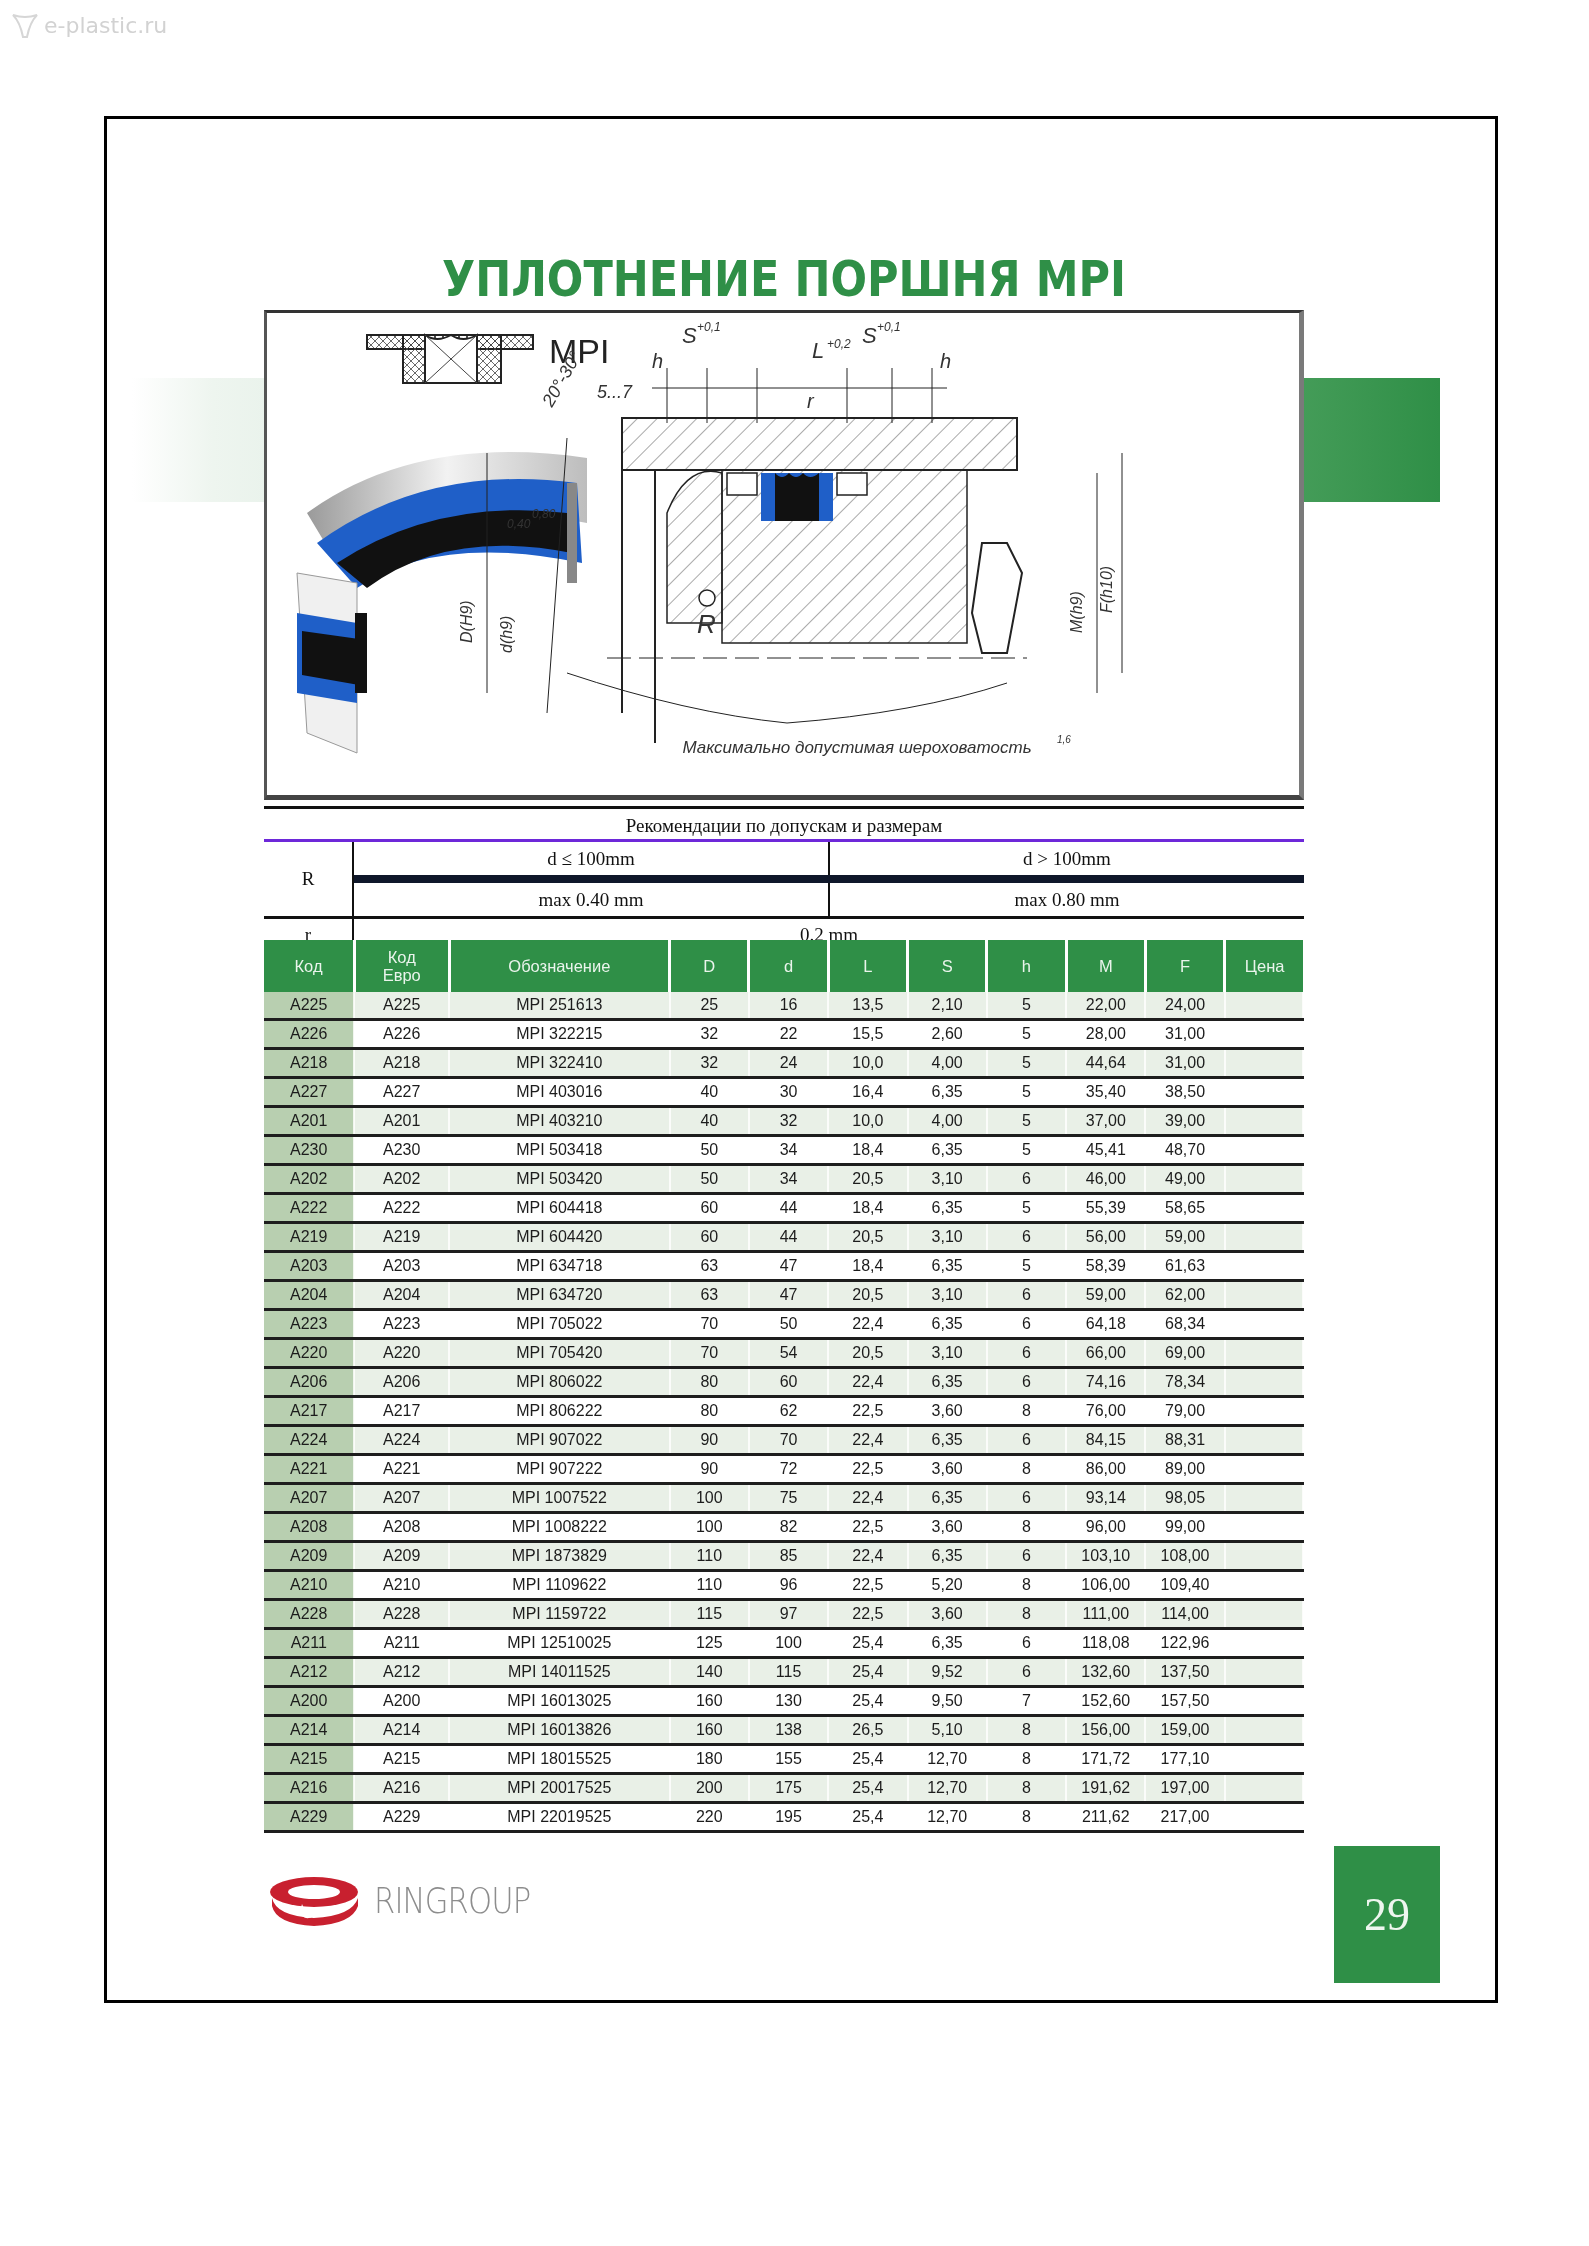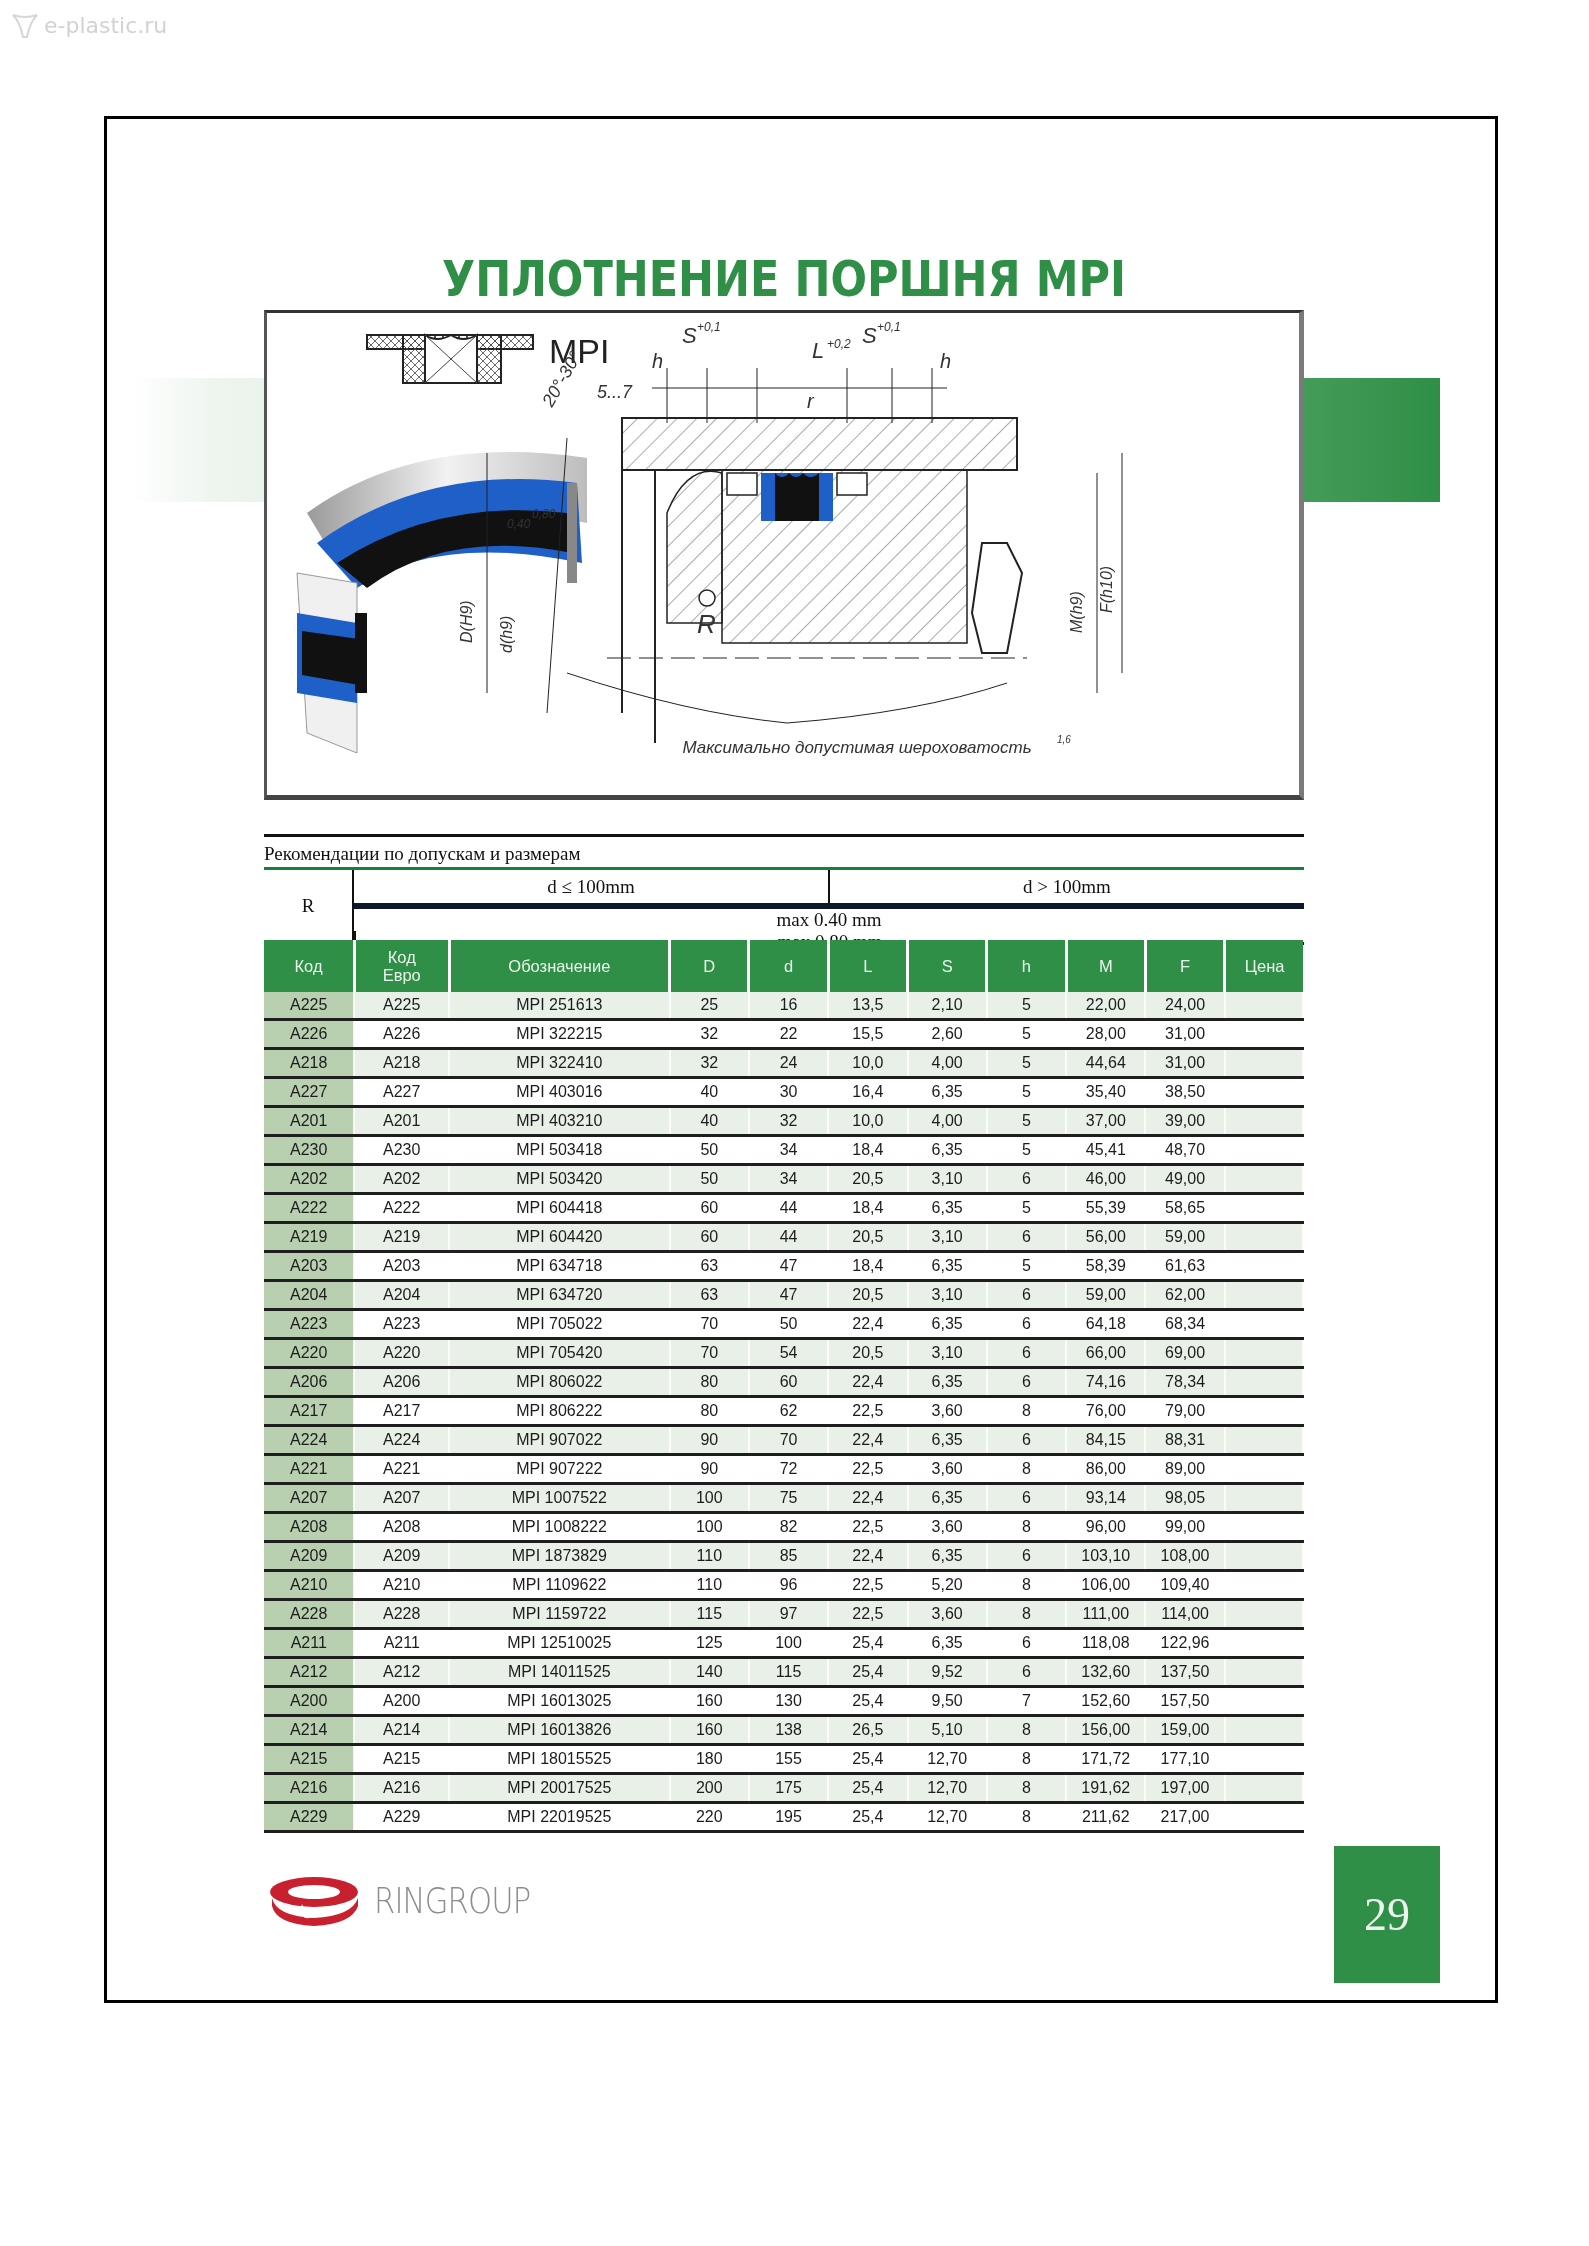--- a/index.html
+++ b/index.html
@@ -6,26 +6,26 @@
   body { width:1589px; height:2246px; position:relative; overflow:hidden; font-family:"Liberation Sans", sans-serif; color:#111; }
   .watermark { position:absolute; left:10px; top:10px; display:flex; align-items:center; gap:4px; color:#d2d2d2; font-size:22px; font-family:"DejaVu Sans", sans-serif; }
   .watermark svg { width:30px; height:30px; }
   .frame { position:absolute; left:104px; top:116px; width:1394px; height:1887px; border:3px solid #000; box-sizing:border-box; }
   .band-left { position:absolute; left:132px; top:378px; width:134px; height:124px; background:linear-gradient(90deg,#ffffff 0%,#eef5ef 60%,#eaf3ec 100%); }
   .band-right { position:absolute; left:1302px; top:378px; width:138px; height:124px; background:linear-gradient(90deg,#449c58 0%,#2f8f47 100%); }
   .title { position:absolute; left:264px; width:1040px; top:250px; text-align:center; font-family:"DejaVu Sans", sans-serif; font-weight:bold; font-size:50px; color:#2f8f47; letter-spacing:0px; transform:scaleX(0.86); transform-origin:center; white-space:nowrap; }
   .drawing { position:absolute; left:264px; top:310px; width:1040px; height:490px; border-top:3px solid #333; border-left:3px solid #555; border-right:5px solid #7a7a7a; border-bottom:5px solid #444; box-sizing:border-box; background:#fff; }
   .drawing svg { width:100%; height:100%; }
   .tol { position:absolute; left:264px; top:806px; width:1040px; font-family:"Liberation Serif", serif; font-size:19px; }
-  .tol .cap { height:30px; line-height:34px; text-align:left; border-top:3px solid #111; border-bottom:3px solid #15803d;margin-top:28px; }
+  .tol .cap { height:30px; line-height:34px; text-align:center; border-top:3px solid #111; border-bottom:3px solid #6d28d9; }
   .tol .row { display:flex; border-bottom:3px solid #111; }
   .tol .rlab { width:88px; border-right:2px solid #111; display:flex; align-items:center; justify-content:center; }
   .tol .rbody { flex:1; }
   .tol .sub { display:flex; height:33px; }
-  .tol .sub + .sub { border-top:6px solid #0f172a;flex-direction:column; }
+  .tol .sub + .sub { border-top:8px solid #0f172a; }
   .tol .cell { flex:1; display:flex; align-items:center; justify-content:center; }
   .tol .cell + .cell { border-left:2px solid #111; }
   .tol .rrow { display:flex; height:32px; }
   .tol .rrow .rlab { border-bottom:none; }
   table.data { position:absolute; left:264px; top:940px; width:1040px; border-collapse:collapse; table-layout:fixed; font-size:16px; }
   table.data th { background:#2f8f47; color:#eaf4ec; font-weight:normal; height:52px; border-right:3px solid #fff; font-size:16.5px; line-height:18px; padding:0;margin-top:28px; }
   table.data th:last-child { border-right:none; }
   table.data td { height:26px; text-align:center; border-bottom:3px solid #1e1e1e; border-right:2px solid rgba(255,255,255,0.8); padding:0; color:#1c1c1c; }
   table.data td:first-child { background:#b8cfb0; }
   table.data tr.odd td { background:#e9f0e7; }

